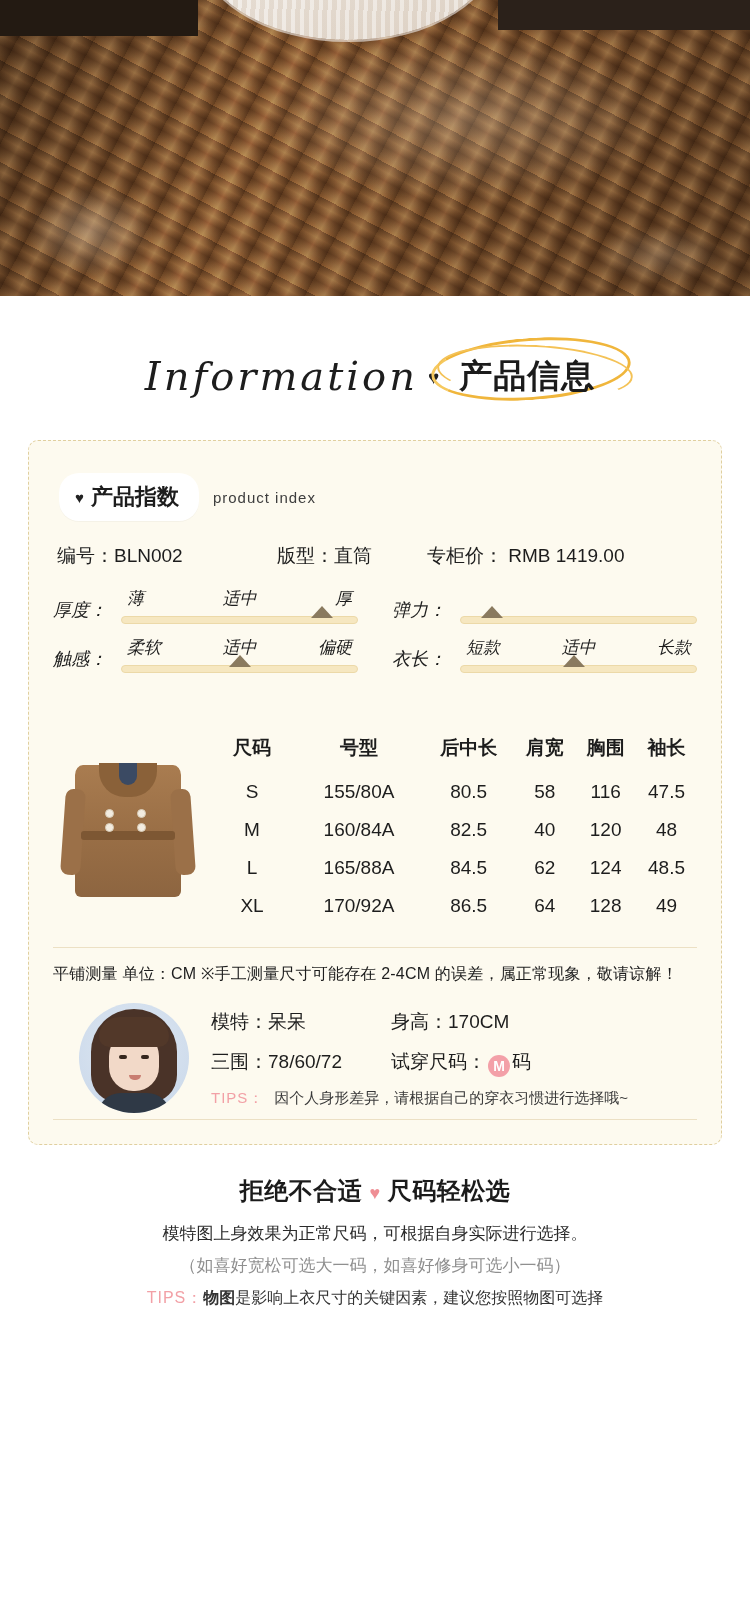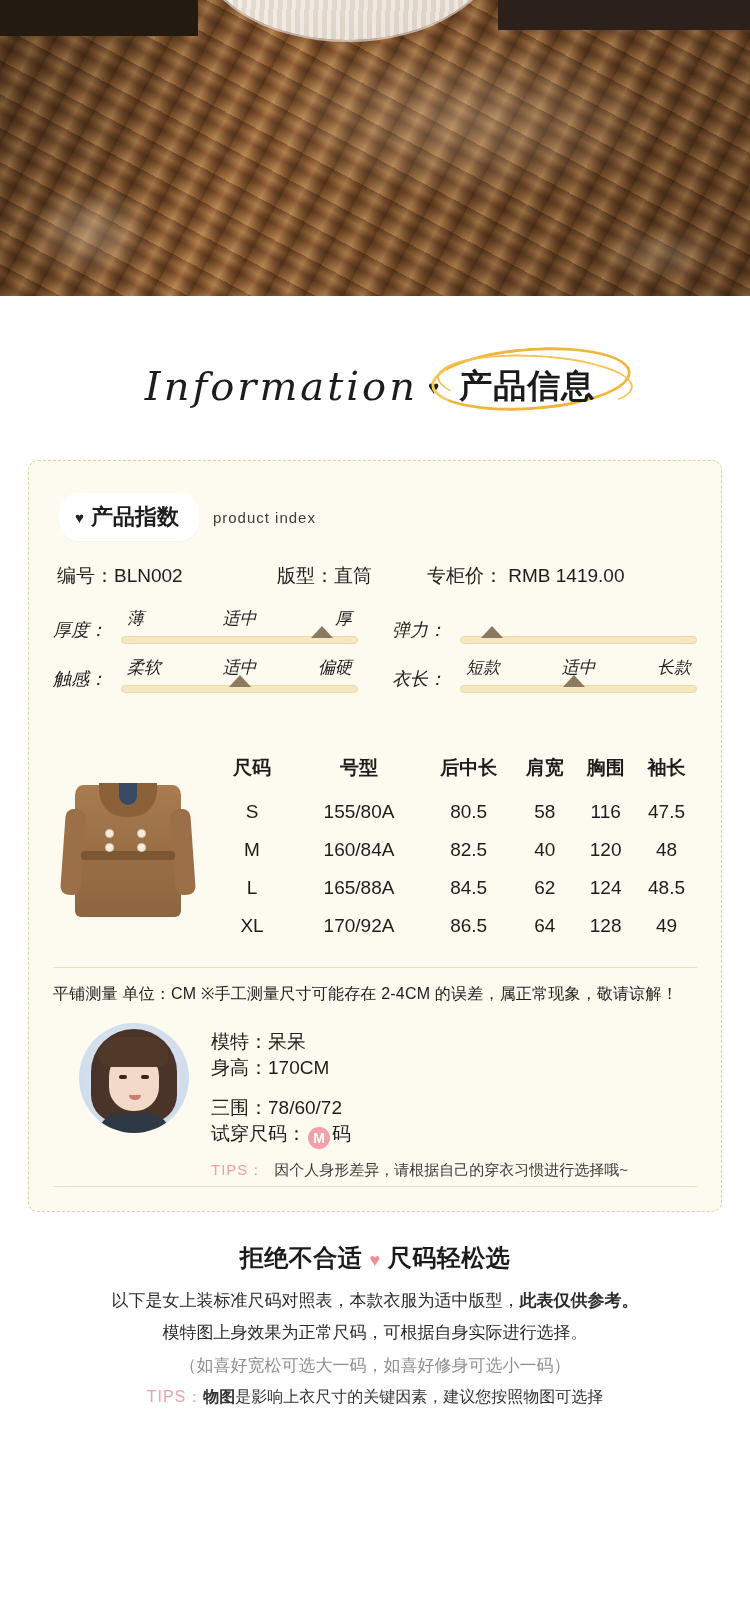--- a/index.html
+++ b/index.html
@@ -65,21 +65,21 @@
     opacity:.7;
   }
   .hero-dark-right {
     position:absolute; right:0; top:0; width:252px; height:30px;
     background:#2b211a;
   }
 
   
   .info-title-wrap {
     position: relative;
-    height: 164px;
+    height: 144px;
     display: flex;
     justify-content: center;
   }
   .info-title {
     position: relative;
     display: flex;
     align-items: center;
     gap: 10px;
     transform: translateY(8px);
   }
@@ -306,21 +306,21 @@
   .avatar .mouth {
     position:absolute; left:50px; top:72px; width:12px; height:5px;
     background:#c97d71; border-radius: 0 0 8px 8px;
   }
   .avatar .body {
     position:absolute; left:18px; bottom:-10px; width:74px; height:30px;
     background:#2f3946; border-radius: 24px 24px 0 0;
   }
 
   .model-info { flex: 1; padding-top: 8px; }
-  .mi-row { display:flex; font-size: 19px; color:#1d1d1d; margin-bottom: 14px; flex-direction: column; }
+  .mi-row { display:flex; font-size: 19px; color:#1d1d1d; margin-bottom: 14px; }
   .mi-row .k1 { width: 180px; }
   .mi-row .k2 { flex:1; }
   .m-badge {
     display:inline-flex; align-items:center; justify-content:center;
     width: 22px; height: 22px; border-radius: 50%;
     background: #f3a0a8; color:#fff; font-size: 14px; font-weight:700;
     transform: translateY(3px); margin: 0 2px;
   }
   .tips-line { display:flex; align-items:center; gap:10px; margin-top: 2px; }
   .tips-key { color:#f2a0a6; font-size: 15px; letter-spacing: 1px; }
@@ -542,23 +542,20 @@
     </div>
 
   </div>
 
   <div class="bottom">
     <h3>
       <span>拒绝不合适</span>
       <span class="hs">♥</span>
       <span>尺码轻松选</span>
     </h3>
-    <p>
-      <span>以下是女上装标准尺码对照表，本款衣服为适中版型，</span><b>此表仅供参考。</b>
-    </p>
     <p>模特图上身效果为正常尺码，可根据自身实际进行选择。</p>
     <p class="faded">（如喜好宽松可选大一码，如喜好修身可选小一码）</p>
     <div class="clip-bottom">
       <p class="tip-last">
         <span class="tag">TIPS：</span><b>物图</b><span>是影响上衣尺寸的关键因素，建议您按照物图可选择</span>
       </p>
     </div>
   </div>
 
 </div>

